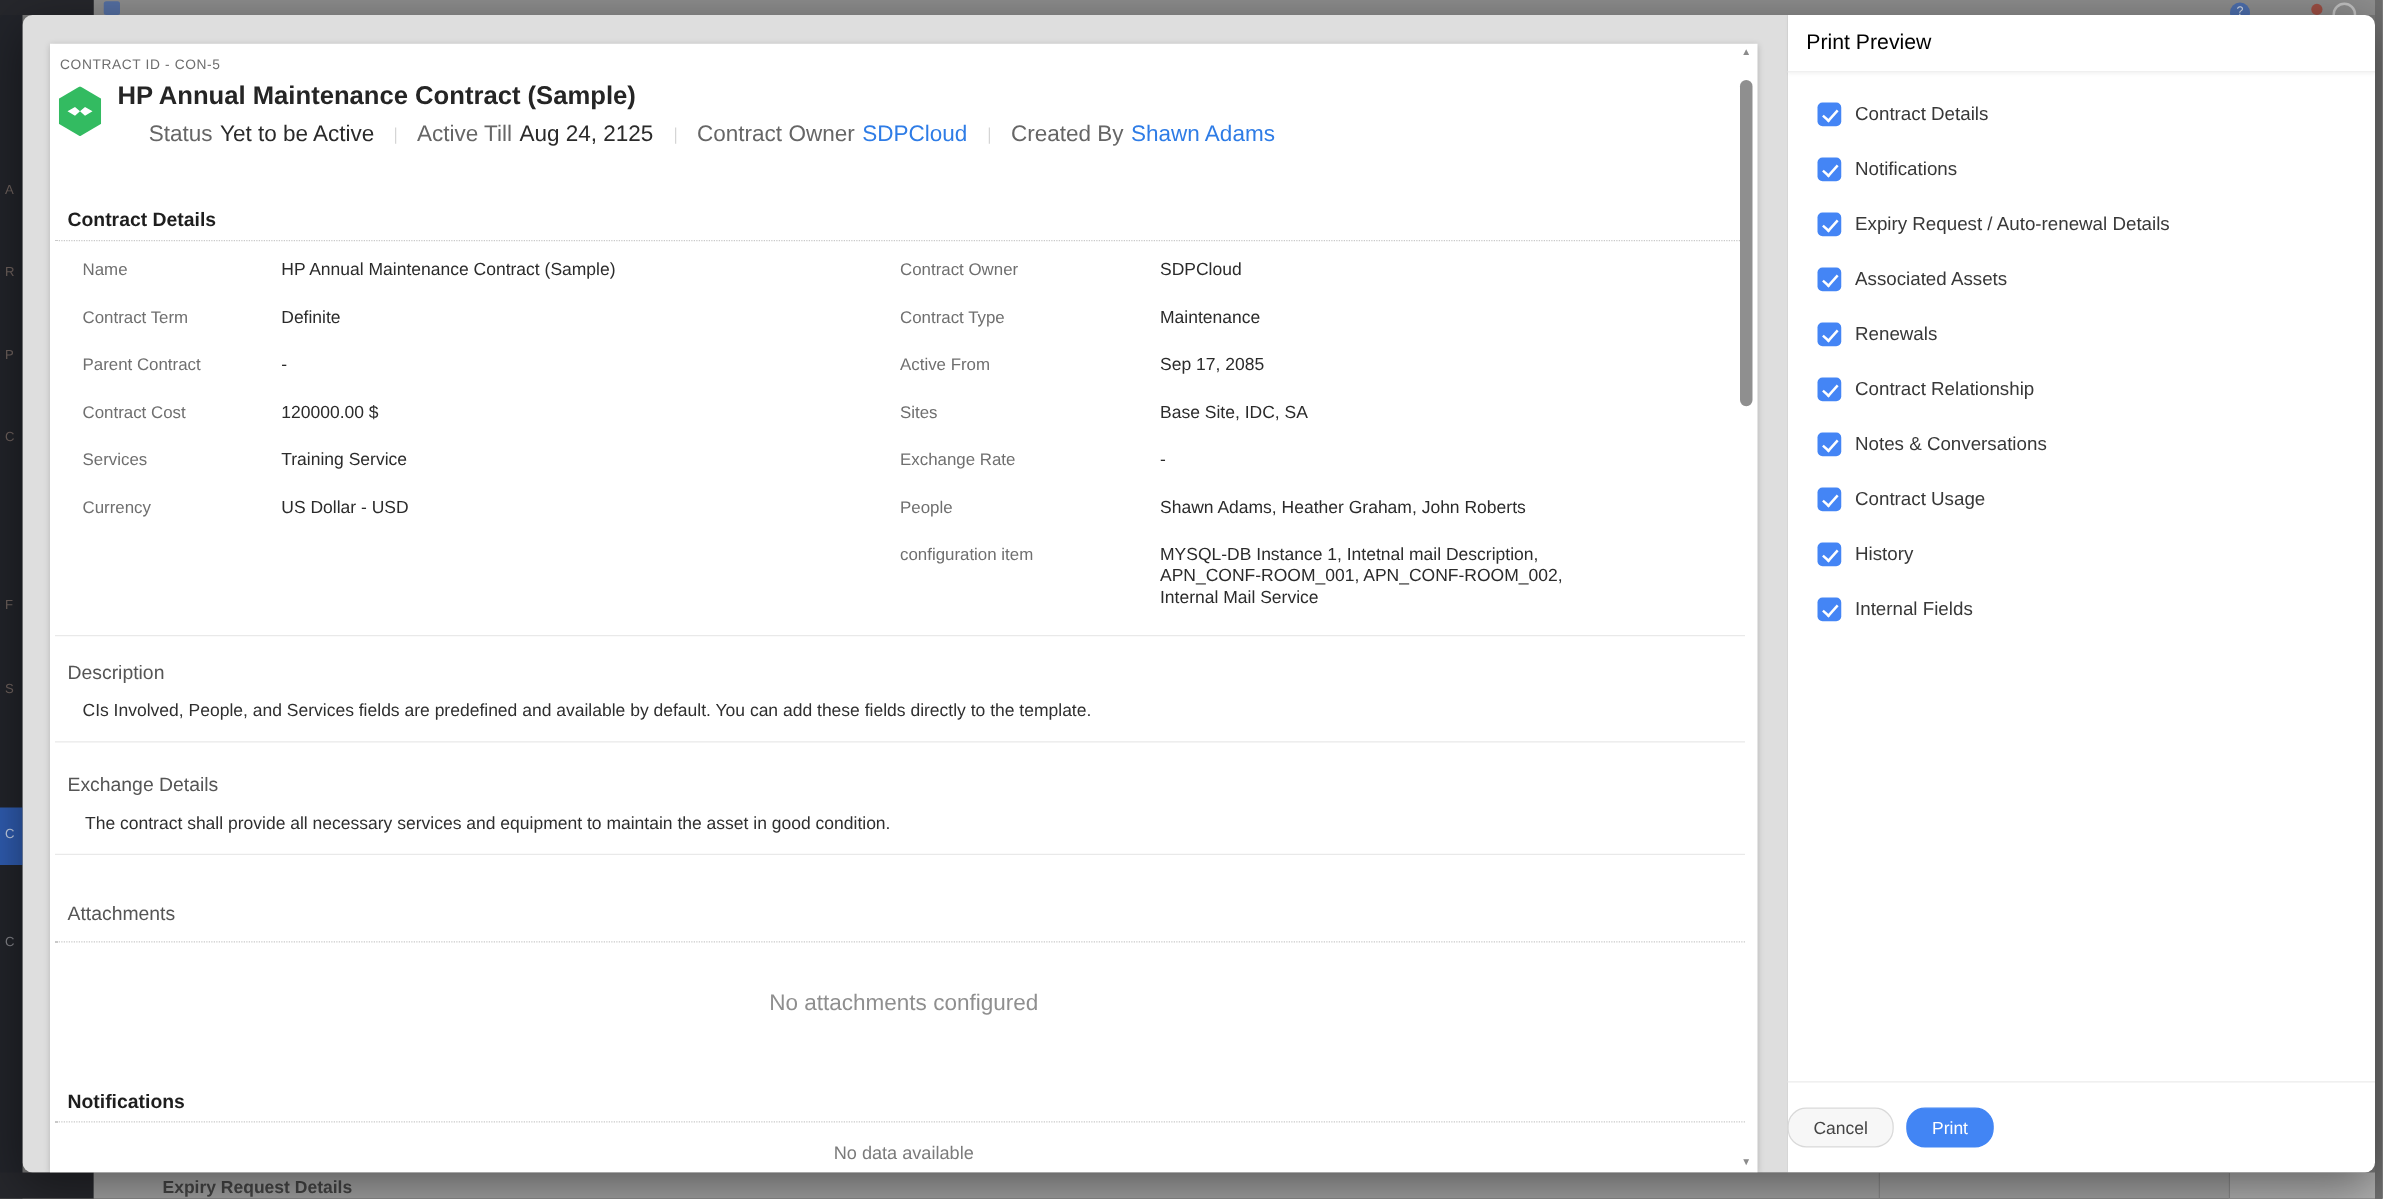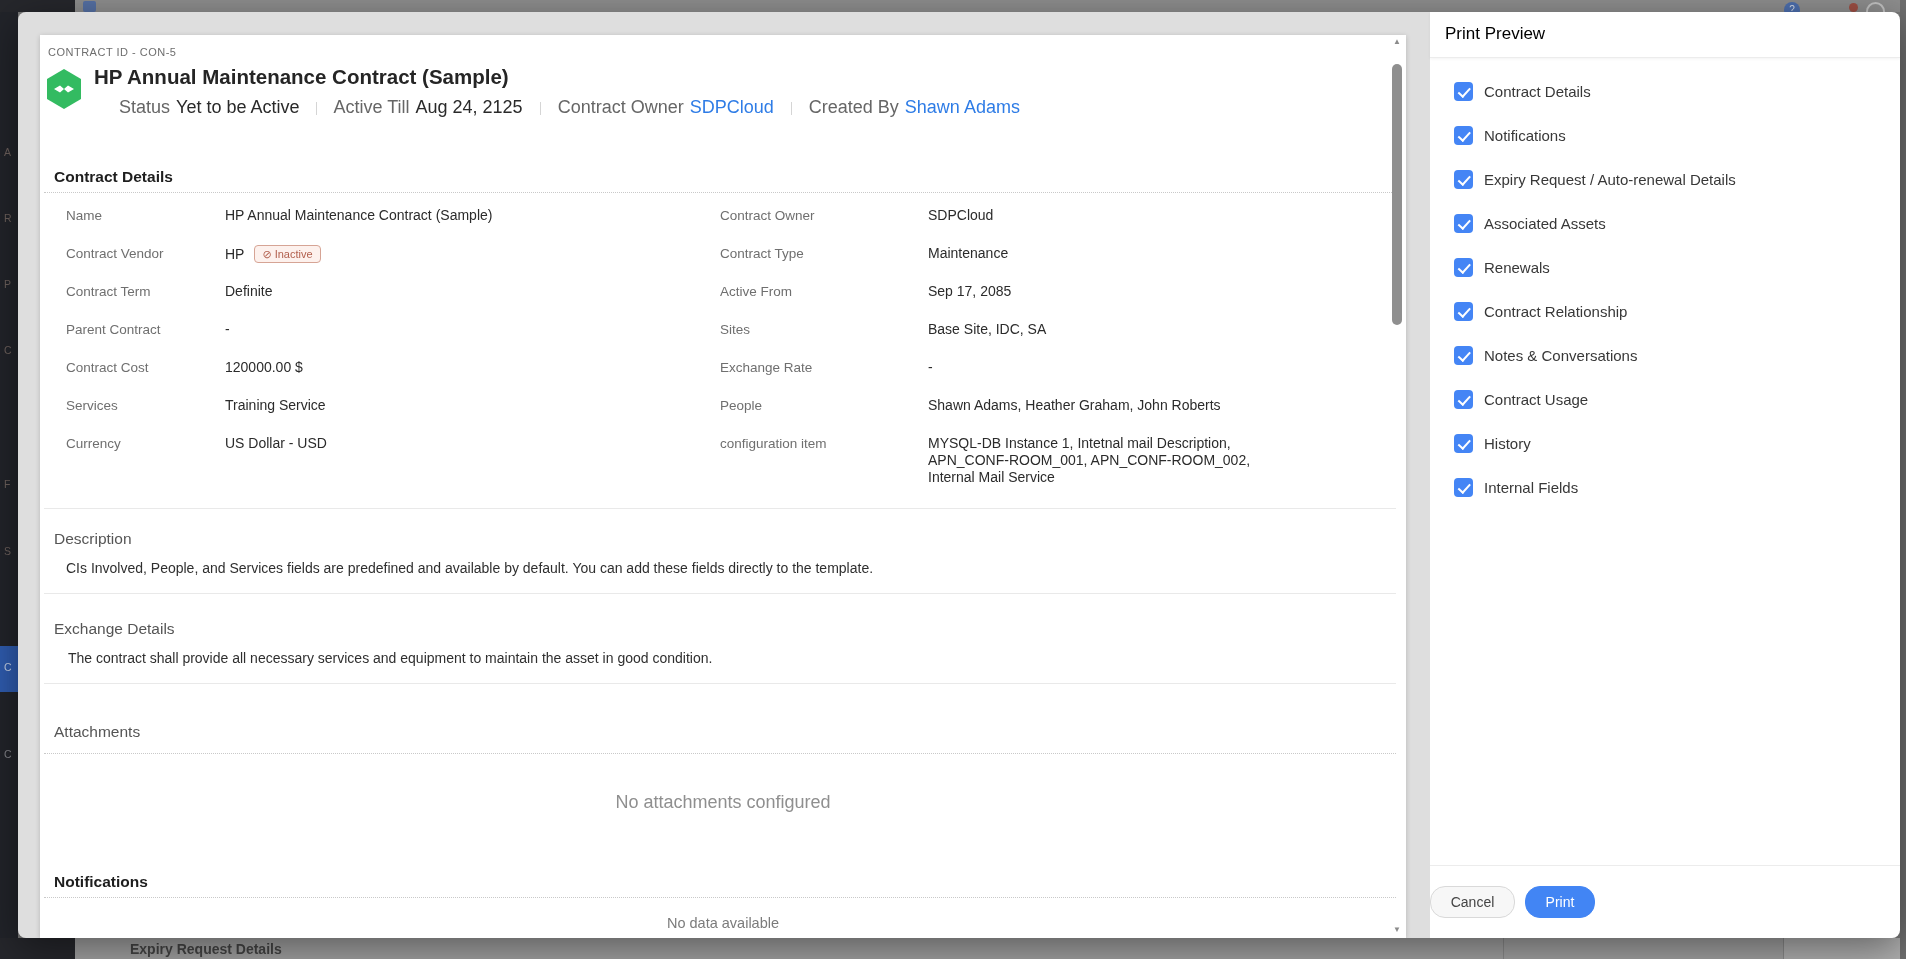--- a/index.html
+++ b/index.html
@@ -148,29 +148,20 @@
 
         <div class="h-bold" style="top:133px">Contract Details</div>
         <div class="dotted" style="top:157px"></div>
 
         <div class="fieldcol col-left">
           <div class="frow">
             <div class="flabel">Name</div>
             <div class="fvalue">HP Annual Maintenance Contract (Sample)</div>
           </div>
           <div class="frow">
-            <div class="flabel">Contract Vendor</div>
-            <div class="fvalue">
-              <span>HP</span><span class="badge">
-                  <span>⊘</span>
-                  <span>Inactive</span>
-                </span>
-            </div>
-          </div>
-          <div class="frow">
             <div class="flabel">Contract Term</div>
             <div class="fvalue">Definite</div>
           </div>
           <div class="frow">
             <div class="flabel">Parent Contract</div>
             <div class="fvalue">-</div>
           </div>
           <div class="frow">
             <div class="flabel">Contract Cost</div>
             <div class="fvalue">120000.00 $</div>

